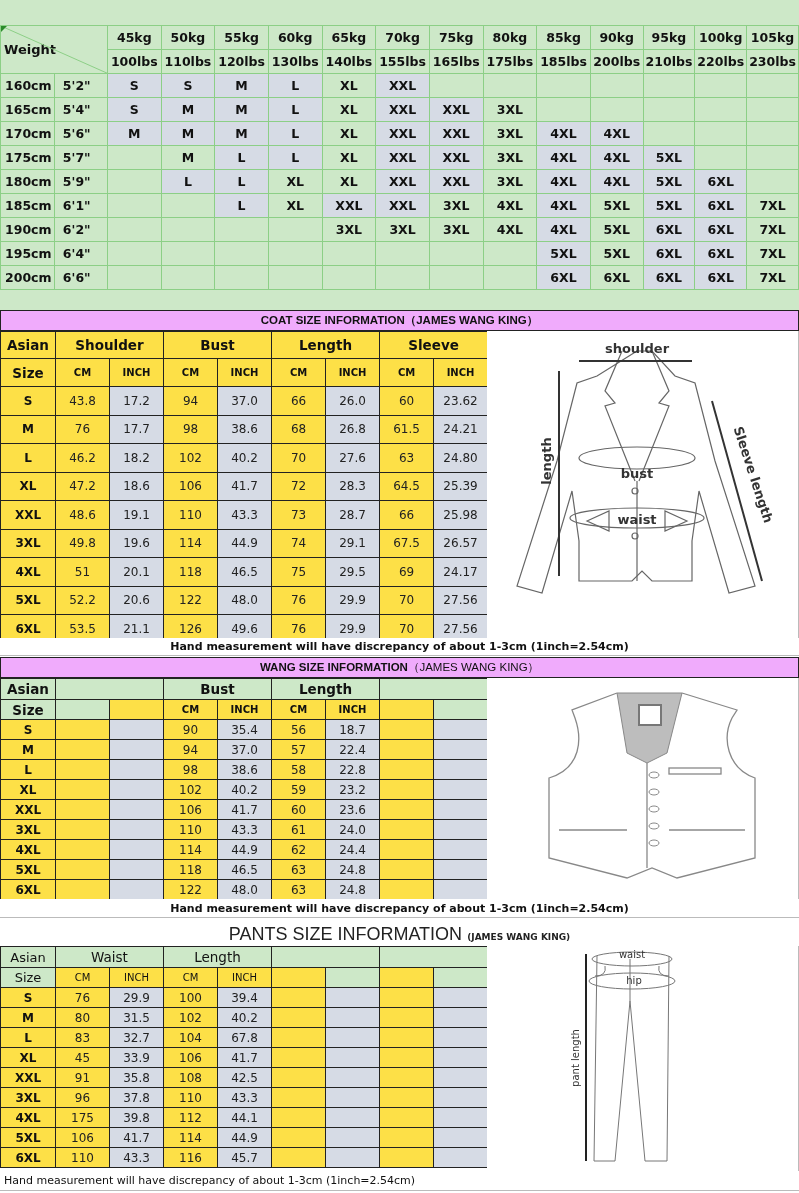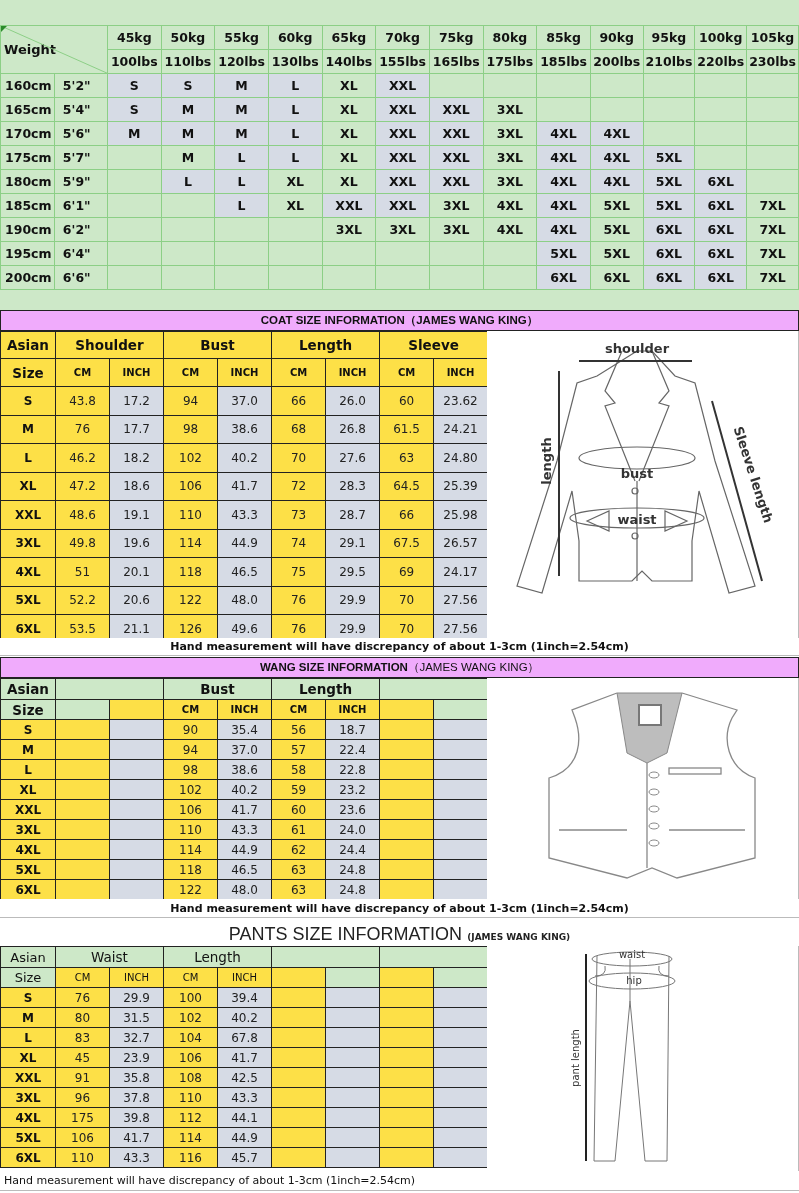--- a/index.html
+++ b/index.html
@@ -628,21 +628,21 @@
         <td class="">104</td>
         <td class="sh">67.8</td>
         <td class=""></td>
         <td class="sh"></td>
         <td class=""></td>
         <td class="sh"></td>
       </tr>
       <tr style="height: 20px;">
         <td class="sz">XL</td>
         <td class="">45</td>
-        <td class="sh">23.9</td>
+        <td class="sh">33.9</td>
         <td class="">106</td>
         <td class="sh">41.7</td>
         <td class=""></td>
         <td class="sh"></td>
         <td class=""></td>
         <td class="sh"></td>
       </tr>
       <tr style="height: 20px;">
         <td class="sz">XXL</td>
         <td class="">91</td>

